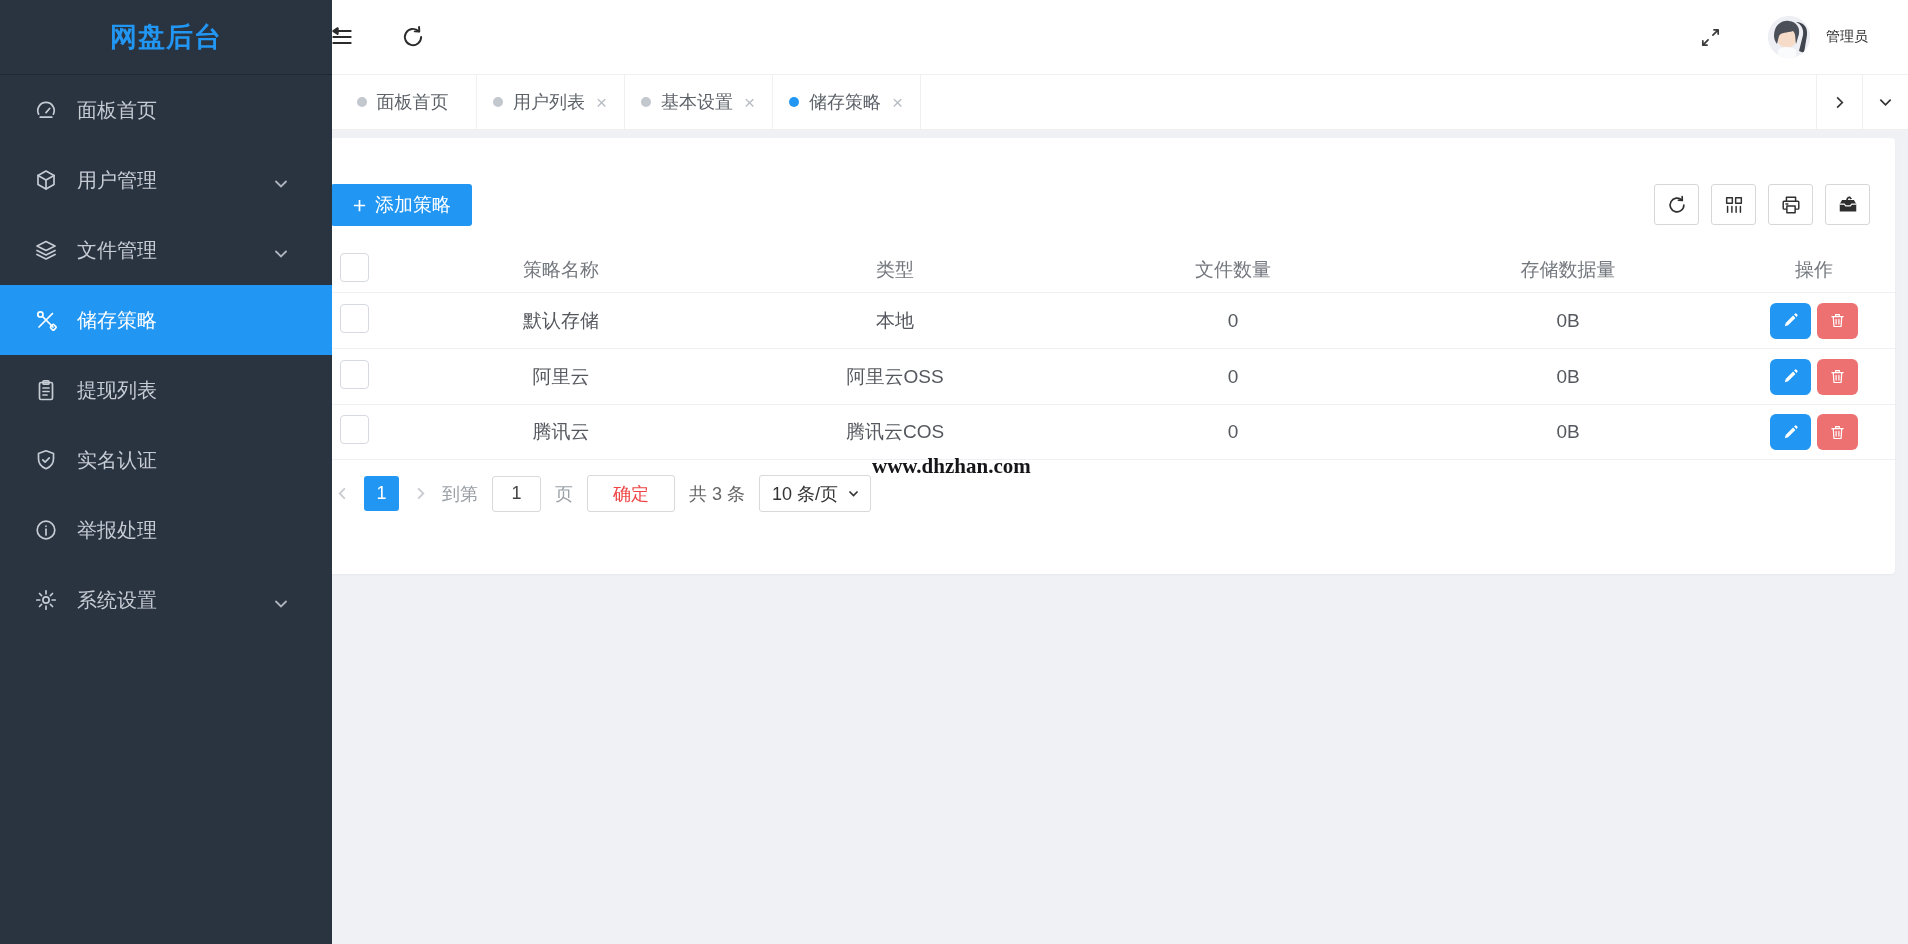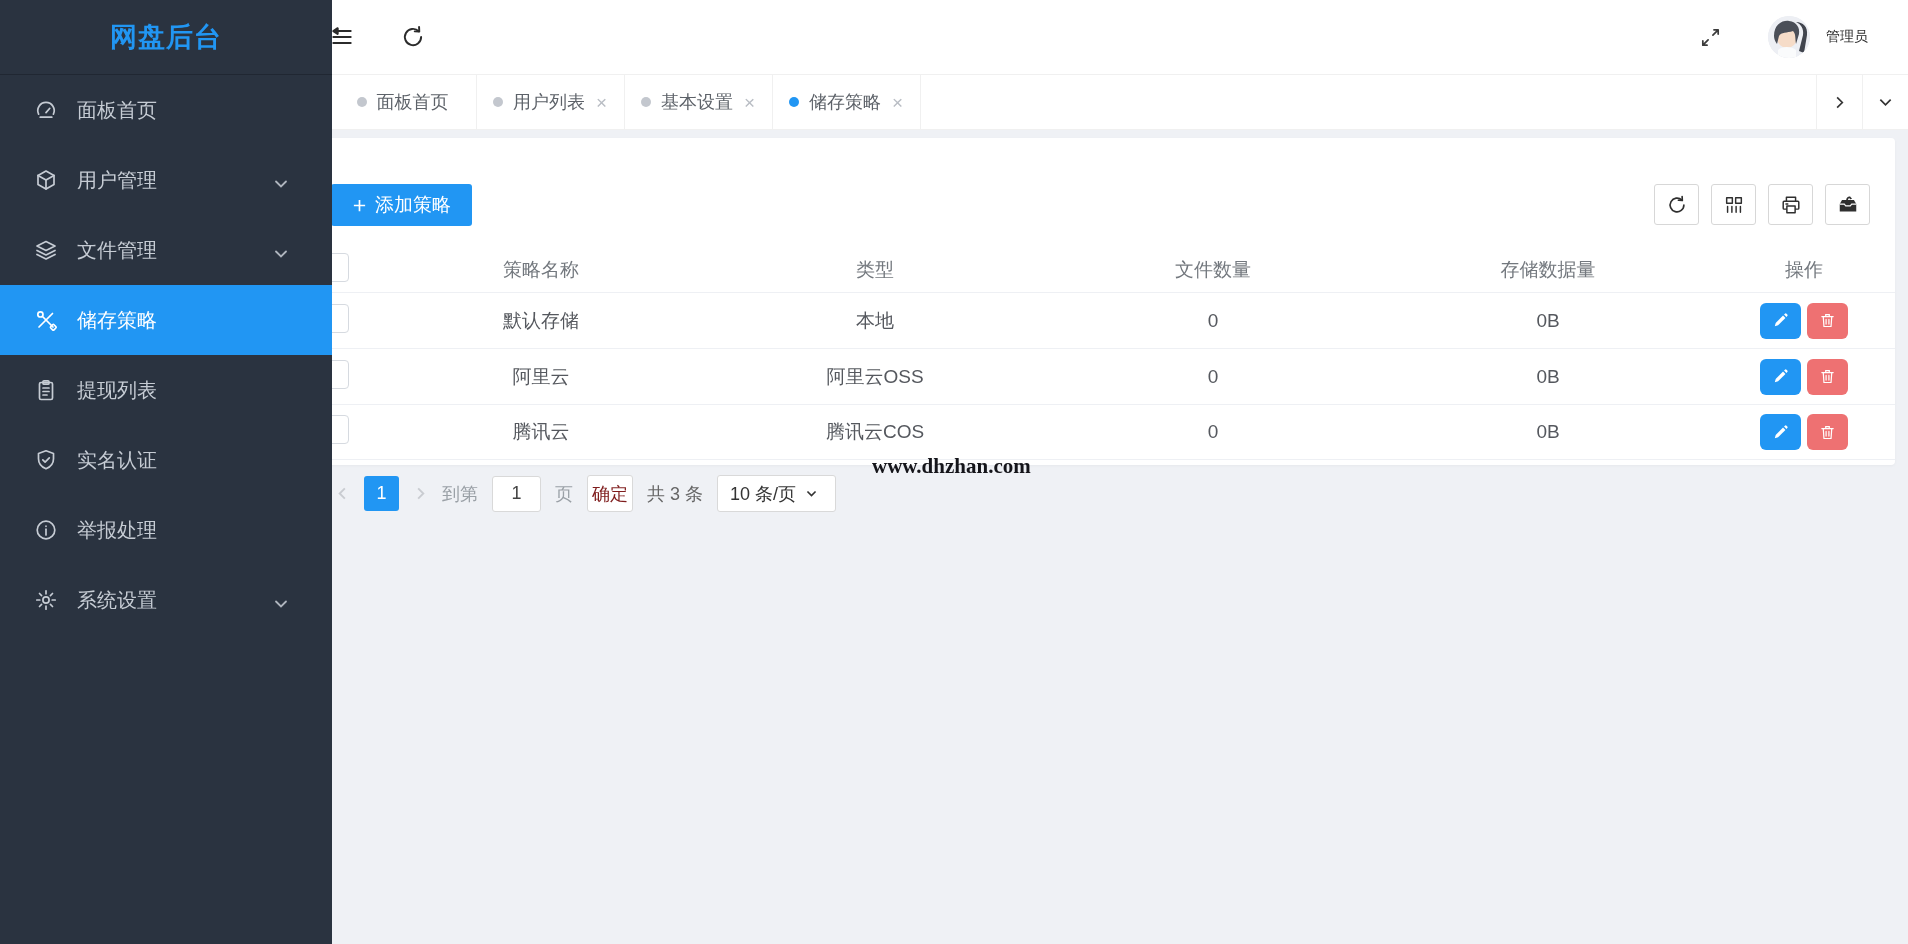--- a/index.html
+++ b/index.html
@@ -45,36 +45,36 @@
   .tab { width:148px; display:flex; align-items:center; justify-content:center; gap:10px;
          border-right:1px solid #f0f0f0; font-size:18px; color:#5d6269; cursor:pointer;
          background:#fff; }
   .tab .dot { width:10px; height:10px; border-radius:50%; background:#c3c7ce; }
   .tab.active .dot { background:#2196f3; }
   .tab .close { color:#b9bdc4; font-size:19px; line-height:1; padding:0 1px; }
   .tab-fill { flex:1; }
 
   
   .content { position:fixed; left:283px; top:130px; right:0; bottom:0; background:#eff1f5; }
-  .card { position:relative; margin:8px 13px 0 12px; height:327px; background:#fff;
+  .card { position:relative; margin:8px 13px 0 12px; height:436px; background:#fff;
           border-radius:4px; box-shadow:0 1px 3px rgba(0,0,0,.04); }
 
   .card-top { display:flex; align-items:flex-start; padding:46px 25px 0 36px; }
   .btn-add { height:42px; padding:0 21px; background:#2196f3; color:#fff; border:none;
              border-radius:3px; font-size:19px; display:inline-flex; align-items:center;
              gap:8px; cursor:pointer; font-family:inherit; }
   .toolbar { margin-left:auto; display:flex; gap:12px; }
   .tbtn { width:45px; height:41px; background:#fff; border:1px solid #d7d7d7; border-radius:3px;
           display:flex; align-items:center; justify-content:center; color:#2f2f2f; cursor:pointer; }
   .tbtn svg { width:22px; height:22px; }
 
   
   .tbl { margin-top:21px; }
   .trow { display:grid; grid-template-columns:80px 332px 336px 340px 330px auto;
-          align-items:center; }
+          align-items:center;margin-left:20px; }
   .trow.head { height:45px; color:#73787e; font-size:19px; }
   .trow.body { height:56px; color:#55585e; font-size:19px; border-top:1px solid #eef0f4; }
   .trow.body:last-of-type { border-bottom:1px solid #eef0f4; }
   .tc { text-align:center; }
   .cb { width:29px; height:29px; border:1px solid #d6dae0; border-radius:4px; background:#fff;
         margin-left:25px; cursor:pointer; }
   .acts { display:flex; gap:6px; justify-content:center; }
   .abtn { width:41px; height:36px; border:none; border-radius:6px; display:flex;
           align-items:center; justify-content:center; color:#fff; cursor:pointer; }
   .abtn svg { width:17px; height:17px; }
@@ -84,24 +84,24 @@
   
   .pager { position:absolute; left:40px; top:337px; display:flex; align-items:center; gap:14px;
            font-size:18px; color:#666; }
   .pg-nav { color:#c9ccd1; display:inline-flex; cursor:pointer; }
   .pg-nav svg { width:15px; height:15px; }
   .pg-cur { min-width:35px; height:35px; background:#2196f3; color:#fff; border-radius:3px;
             display:flex; align-items:center; justify-content:center; font-size:18px; cursor:pointer; }
   .pg-muted { color:#9aa0a6; }
   .pg-input { width:49px; height:36px; border:1px solid #d9d9d9; border-radius:3px;
               text-align:center; font-size:18px; color:#444; font-family:inherit; }
-  .pg-btn { height:37px; padding:0 4px; background:#fff; border:1px solid #d9d9d9;
-            border-radius:3px; font-size:18px; color:#7f1d1d; cursor:pointer; font-family:inherit; }
+  .pg-btn { height:37px; padding:0 25px; background:#fff; border:1px solid #d9d9d9;
+            border-radius:3px; font-size:18px; color:#ef4444; cursor:pointer; font-family:inherit; }
   .pg-select { height:37px; border:1px solid #d9d9d9; border-radius:3px; display:flex;
-               align-items:center; gap:9px; padding:0 17px 0 12px; color:#333; cursor:pointer;
+               align-items:center; gap:9px; padding:0 10px 0 12px; color:#333; cursor:pointer;
                background:#fff; }
   .pg-select svg { width:13px; height:13px; color:#333; }
 
   .watermark { position:absolute; left:577px; top:316px;
                font-family:"Liberation Serif","DejaVu Serif",serif; font-weight:bold;
                font-size:21px; color:#15151a; }
 </style>
 </head>
 <body>
 

